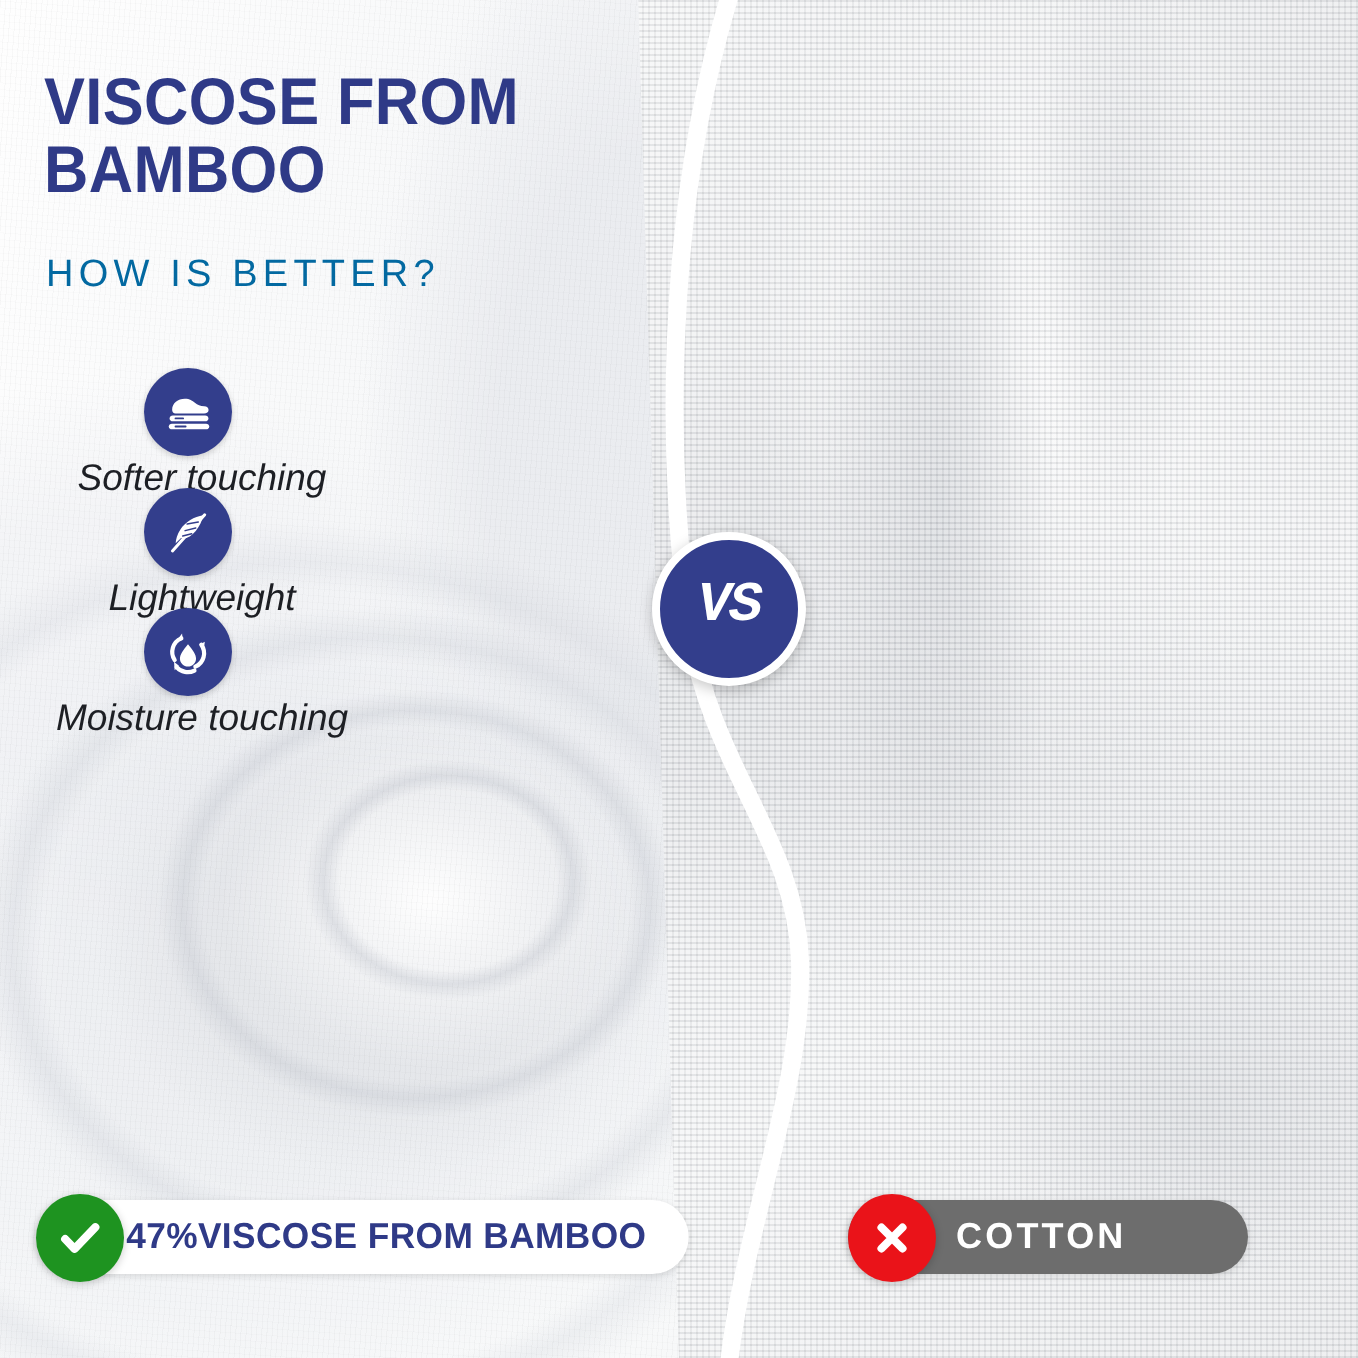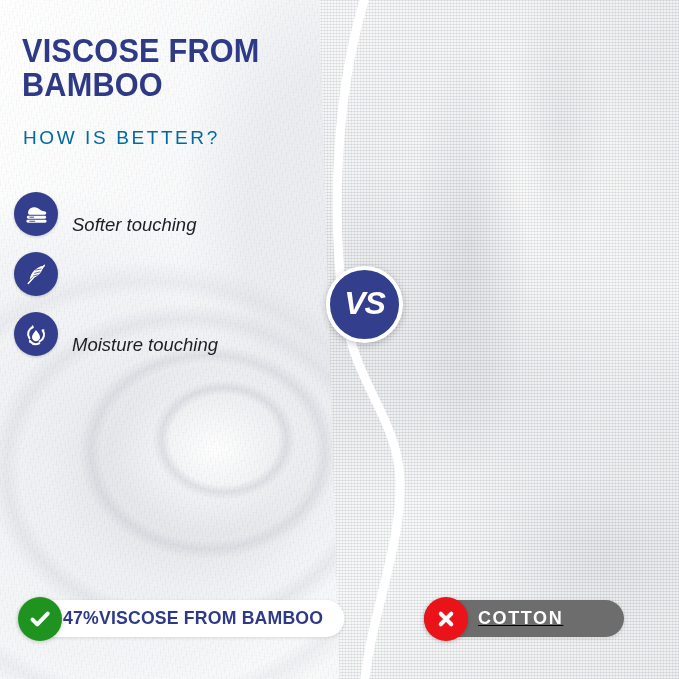--- a/index.html
+++ b/index.html
@@ -95,22 +95,22 @@
     position:absolute; left:23px; top:127px;
     color:#0369a1;
     font-size:19px;
     letter-spacing:2.6px;
     font-weight:400;
   }
 
   
   #features { position:absolute; left:14px; top:184px; }
   .feature {
-    display:flex; align-items:flex-end;
-    height:52px; margin-bottom:8px;
+    display:flex; align-items:center;
+    height:52px; margin-bottom:8px;flex-direction:column;
   }
   .feat-badge {
     width:44px; height:44px; flex:0 0 44px;
     border-radius:50%;
     background:#333e8c;
     display:flex; align-items:center; justify-content:center;
     box-shadow:0 1px 3px rgba(0,0,0,.18);
   }
   .feat-label {
     margin-left:14px;
@@ -128,29 +128,30 @@
     border-radius:50%;
     background:#333e8c;
     border:4px solid #ffffff;
     display:flex; align-items:center; justify-content:center;
     box-shadow:0 2px 7px rgba(0,0,0,.22);
   }
   #vs-text {
     color:#ffffff;
     font-weight:bold;
     font-style:italic;
-    font-size:32px;
+    font-size:28px;
     letter-spacing:-1px;
     transform:translateY(-1px);
+    font-family:Liberation Mono, monospace;
   }
 
   
   .banner { position:absolute; display:flex; align-items:center; }
   #banner-bamboo { left:18px; top:600px; }
-  #banner-cotton { left:424px; top:600px;text-decoration:underline; }
+  #banner-cotton { left:424px; top:600px; }
 
   .pill {
     height:37px;
     display:flex; align-items:center;
     border-radius:19px;
     padding-left:46px; padding-right:22px;
     font-weight:bold;
     white-space:nowrap;
   }
   #pill-bamboo {
@@ -225,20 +226,21 @@
 
 
     <div class="feature">
       <div class="feat-badge">
         <svg width="27" height="27" viewBox="0 0 32 32">
           <path d="M24.5 5.5c-5.5.8-10.6 4-13.5 8.3-2 3-2.8 6-2.9 8.3l3.2-3.2c1.2.4 3.2.3 5.1-.9 2.6-1.6 4.9-4.6 6.4-7.7.9-1.9 1.5-3.6 1.7-4.8z" fill="#ffffff"></path>
           <path d="M25.3 5.2 6.2 26.6" stroke="#ffffff" stroke-width="1.8" stroke-linecap="round" fill="none"></path>
           <path d="M21.5 9.5l-6.6 1.2M20 13l-6.3 1.6M17.6 16.4l-5.3 1.4" stroke="#333e8c" stroke-width=".9" stroke-linecap="round" fill="none"></path>
         </svg>
       </div>
+      <div class="feat-label">Lightweight</div>
     </div>
 
     <div class="feature">
       <div class="feat-badge">
         <svg width="28" height="28" viewBox="0 0 32 32">
           <path d="M16 11.5c2.9 3.6 4.6 6 4.6 8.2 0 2.6-2.1 4.6-4.6 4.6s-4.6-2-4.6-4.6c0-2.2 1.7-4.6 4.6-8.2z" fill="#ffffff"></path>
           <path d="M8.4 20.6A8.4 8.4 0 0 1 12.2 8.2" stroke="#ffffff" stroke-width="2.4" stroke-linecap="round" fill="none"></path>
           <path d="M12.6 5.4l.4 3.7-3.6.6z" fill="#ffffff"></path>
           <path d="M23.6 11.8a8.4 8.4 0 0 1-3.4 12.6" stroke="#ffffff" stroke-width="2.4" stroke-linecap="round" fill="none"></path>
           <path d="M25 14.8l-2.5-2.9 3.1-1.7z" fill="#ffffff"></path>

